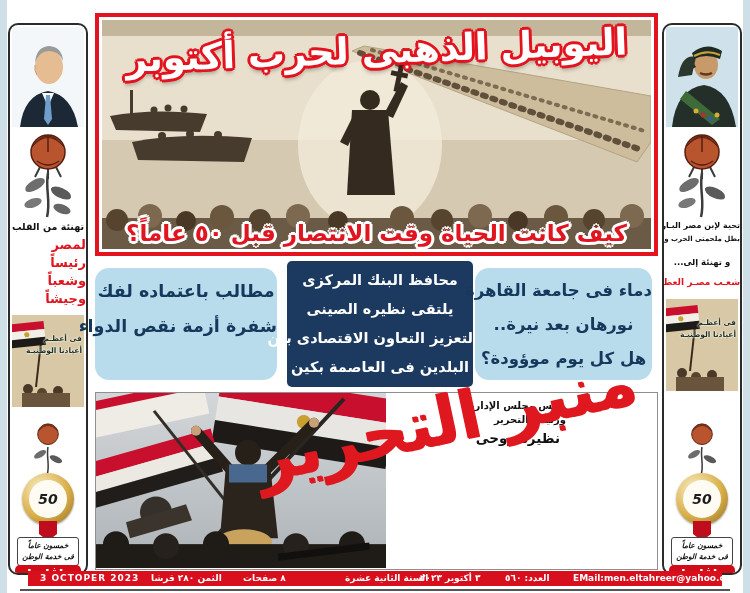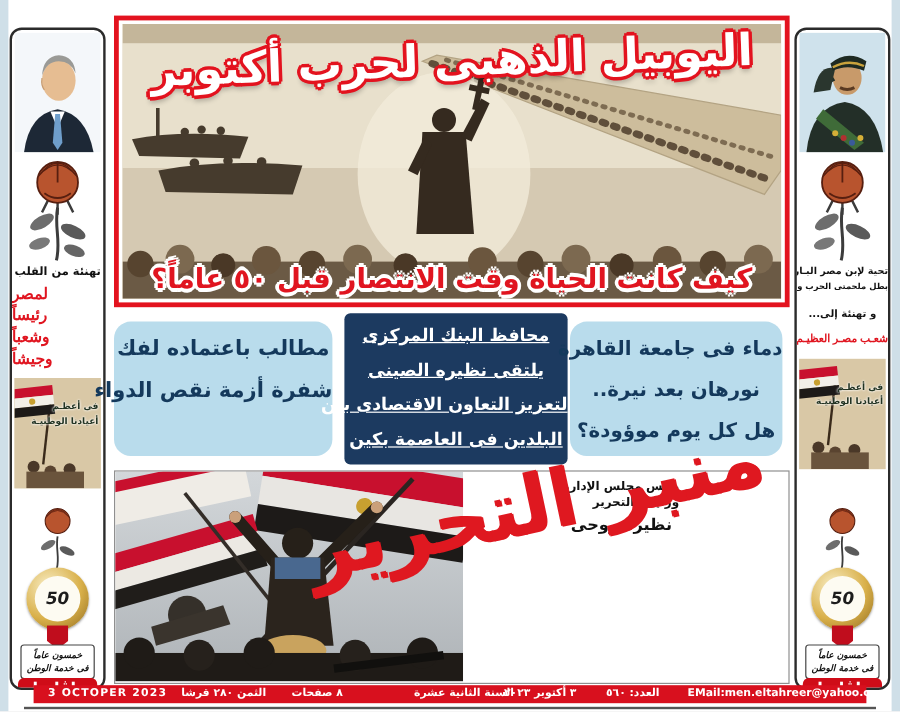--- a/index.html
+++ b/index.html
@@ -16,22 +16,22 @@
     position:absolute; top:11px; width:80px; height:552px;
     border:2px solid #2b2b2b; border-radius:10px; background:#fff; overflow:hidden;margin-top:12px;
   }
   .sidebar-left  { left:8px; }
   .sidebar-right { left:662px; }
   .portrait { position:absolute; left:2px; top:2px; width:72px; height:100px; overflow:hidden; }
   .rose1 { position:absolute; left:8px; top:102px; width:60px; height:92px; }
   .rose2 { position:absolute; left:12px; top:394px; width:52px; height:56px; }
   .sb-greeting { position:absolute; left:0; width:100%; text-align:center; color:#111;
     font-weight:bold; white-space:nowrap; }
-  .sb-red { position:absolute; left:0; width:100%; text-align:left; color:#e01520;
-    font-weight:bold; white-space:nowrap;font-family:Liberation Serif, serif; }
+  .sb-red { position:absolute; left:0; width:100%; text-align:right; color:#e01520;
+    font-weight:bold; white-space:nowrap; }
   .flagbox { position:absolute; left:2px; width:72px; height:92px; overflow:hidden; background:#d9c8a6; }
   .flag-caption { position:absolute; right:2px; top:18px; text-align:right; font-weight:bold;
     font-size:7.5px; color:#223322; line-height:1.6; text-shadow:0 0 2px #fff, 0 0 2px #fff; }
   .medal { position:absolute; left:0; width:100%; top:448px; display:flex; flex-direction:column; align-items:center; }
   .medal-ring { width:52px; height:52px; border-radius:50%;
     background:radial-gradient(circle at 35% 30%, #f8edc4, #d9b04a 55%, #8f6a1e);
     display:flex; align-items:center; justify-content:center; box-shadow:0 1px 2px rgba(0,0,0,.4); }
   .medal-core { width:38px; height:38px; border-radius:50%; background:#fdfbf2;
     display:flex; align-items:center; justify-content:center; }
   .medal-num { font-size:14px; font-weight:bold; color:#1c1c1c; font-style:italic; }
@@ -55,21 +55,21 @@
   .photo-sub { position:absolute; left:0; right:0; bottom:6px; text-align:center;
     font-size:23px; font-weight:bold; color:#e01520; white-space:nowrap;
     text-shadow:-2px -2px 0 #fff, 2px -2px 0 #fff, -2px 2px 0 #fff, 2px 2px 0 #fff,
       -3px 0 0 #fff, 3px 0 0 #fff, 0 -3px 0 #fff, 0 3px 0 #fff; }
 
   
   .card { position:absolute; font-weight:bold; text-align:center; }
   .card-light { background:#b9dcec; color:#14395c; border-radius:14px; }
   .card-left  { left:95px;  top:268px; width:182px; height:112px; font-size:17.5px; line-height:2.0; padding-top:6px; }
   .card-center{ left:287px; top:261px; width:186px; height:126px; background:#1c3a60; color:#fff;
-    border-radius:5px; font-size:14.5px; line-height:2.0; padding-top:5px;text-decoration:underline; }
+    border-radius:5px; font-size:14.5px; line-height:2.0; padding-top:5px; }
   .card-right { left:475px; top:268px; width:177px; height:112px; font-size:16.5px; line-height:2.05; padding-top:6px; }
   .card div { white-space:nowrap; }
 
   
   .bottom-section { position:absolute; left:95px; top:392px; width:563px; height:178px;
     border:1.5px solid #8f8f8f; background:#fff; }
   .protest-photo { position:absolute; left:0; top:0; width:290px; height:175px; overflow:hidden; }
   .roles { position:absolute; left:352px; top:6px; width:118px; text-align:right;
     font-size:10px; font-weight:bold; color:#111; line-height:1.35; }
   .editor { position:absolute; left:352px; top:37px; width:112px; text-align:right;

